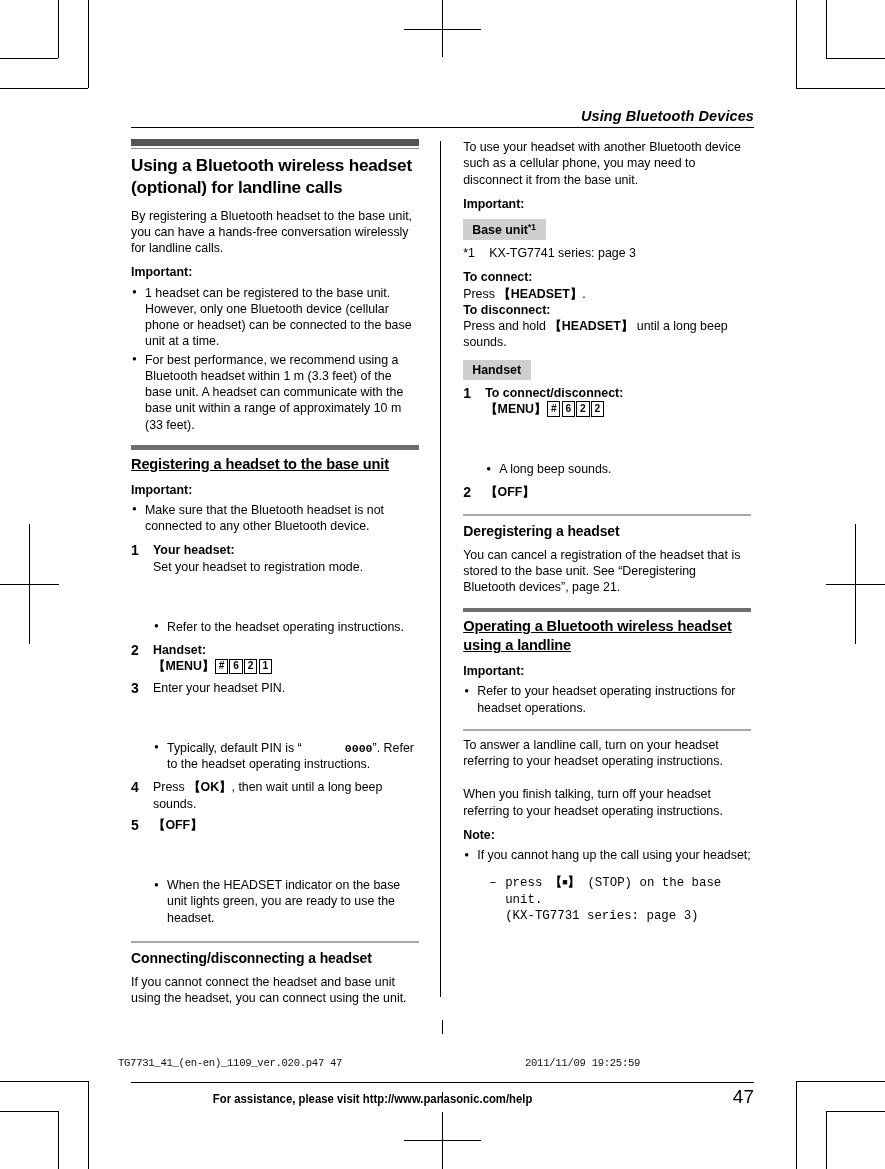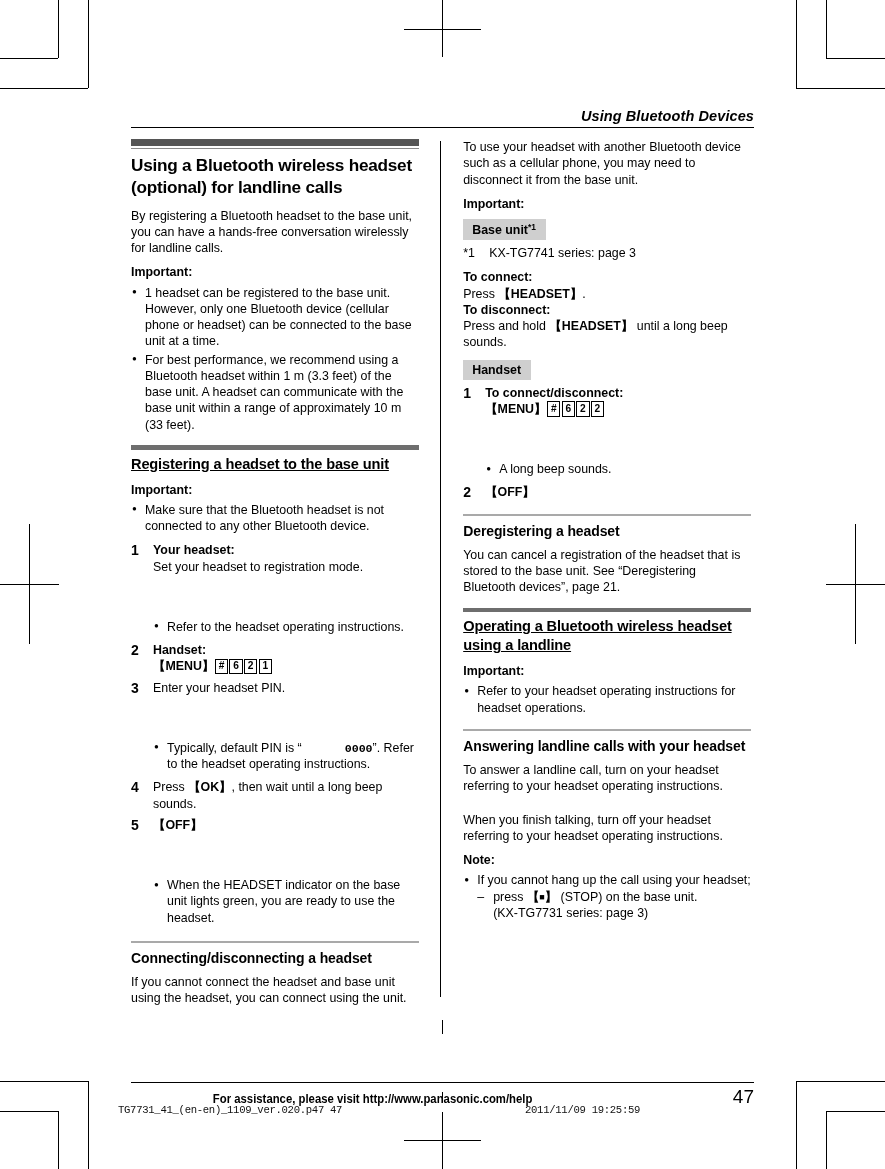--- a/index.html
+++ b/index.html
@@ -151,22 +151,23 @@
     top: -0.5px;
     font-size: 8px;
     line-height: 1.9;
   }
   ul.bul.sub { margin: 0 0 2px 0; }
   ul.bul.sub > li { font-size: 12.4px; margin-top: 44px; }
 
   
   ul.dash {
     list-style: none;
-    margin: 0;
+    margin: 12px;
     padding: 0;
+    font-family: Liberation Mono, monospace;
   }
   ul.dash > li {
     position: relative;
     padding-left: 16px;
     font-size: 12.4px;
     line-height: 1.31;
   }
   ul.dash > li::before {
     content: "\2013";
     position: absolute;
@@ -266,21 +267,21 @@
   }
   .pagenum {
     font-size: 19px;
     line-height: 1;
     padding-bottom: 0px;
   }
 
   
   .slug {
     position: absolute;
-    top: 1104px;
+    top: 1057px;
     font-family: "Liberation Mono", monospace;
     font-size: 10.6px;
     letter-spacing: -0.3px;
     color: #111;
     white-space: nowrap;
   }
   .slug-left { left: 118px; }
   .slug-right { left: 525px; }
 </style>
 </head>
@@ -453,21 +454,20 @@
 
       <div class="h2-bar"></div>
       <h2 class="sect">Operating a Bluetooth wireless headset using a landline</h2>
 
       <div class="lbl">Important:</div>
       <ul class="bul">
         <li>Refer to your headset operating instructions for headset operations.</li>
       </ul>
 
       <div class="h3-rule"></div>
-      <h3 class="sect">Answering landline calls with your headset</h3>
       <p class="body">To answer a landline call, turn on your headset referring to your headset operating instructions.</p>
       <div class="gap8"></div>
       <p class="body">When you finish talking, turn off your headset referring to your headset operating instructions.</p>
 
       <div class="lbl">Note:</div>
       <ul class="bul">
         <li>
           <span>If you cannot hang up the call using your headset;</span>
           <ul class="dash">
             <li><span>press </span><span class="key">【<span class="sq">■</span>】</span><span> (STOP) on the base unit.</span><br><span>(KX-TG7731 series: page 3)</span></li>

